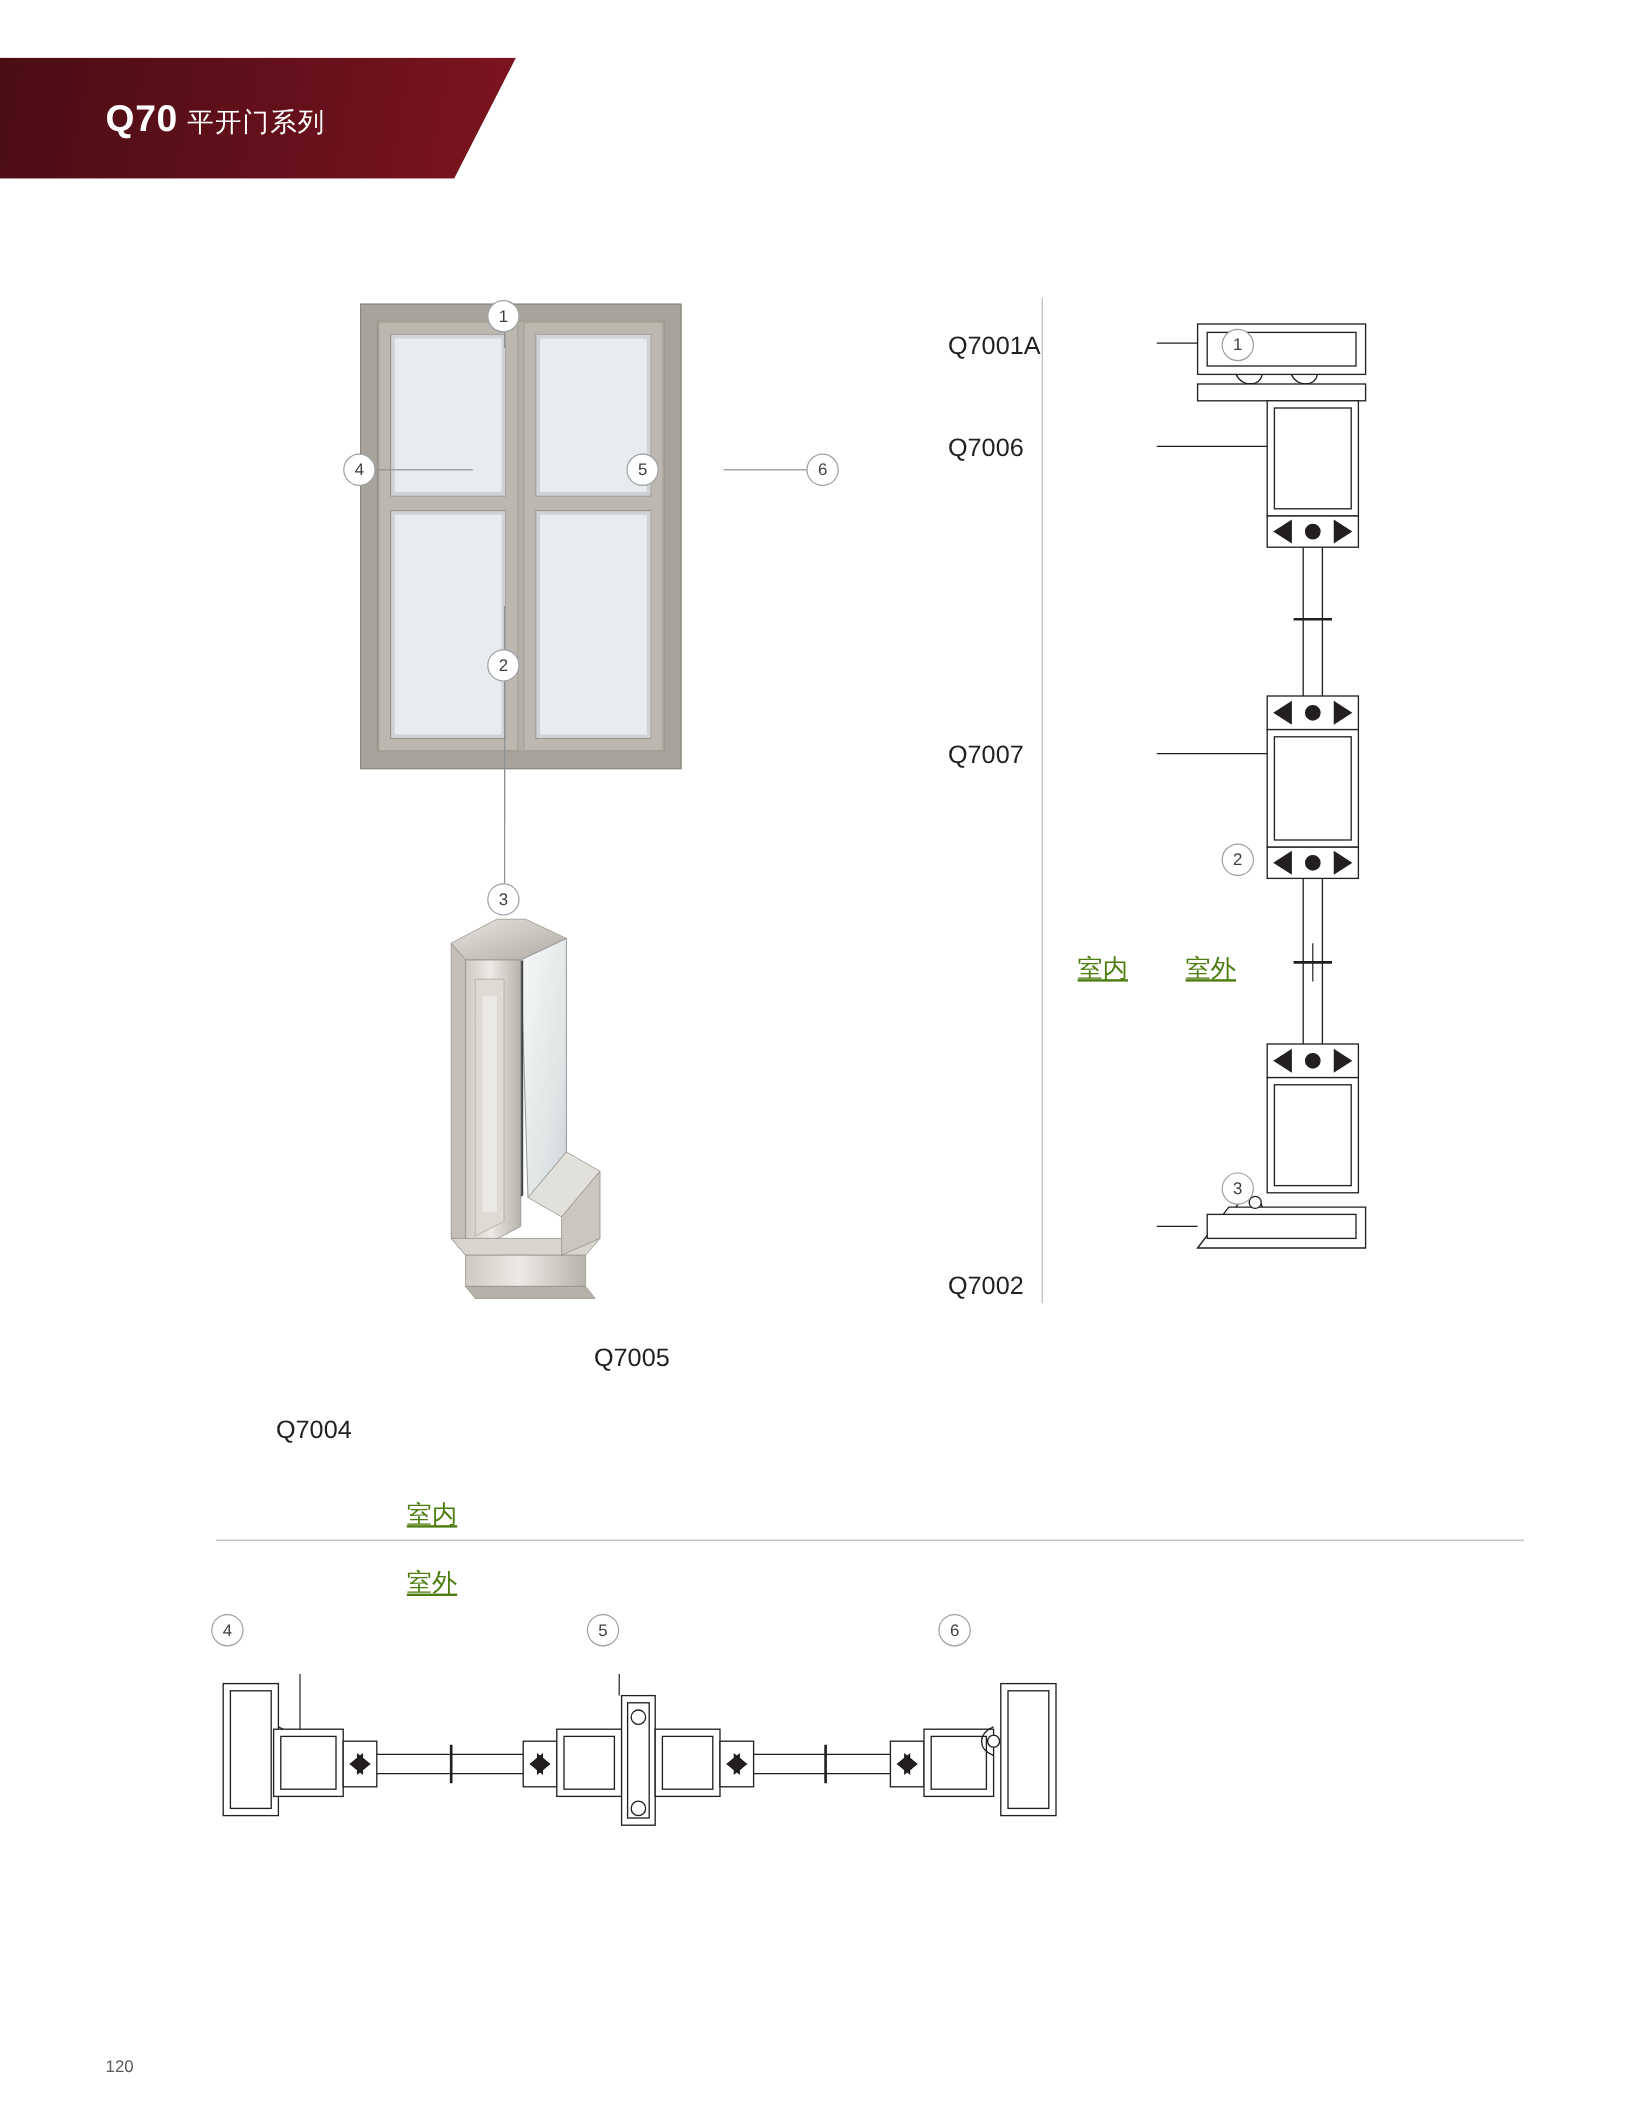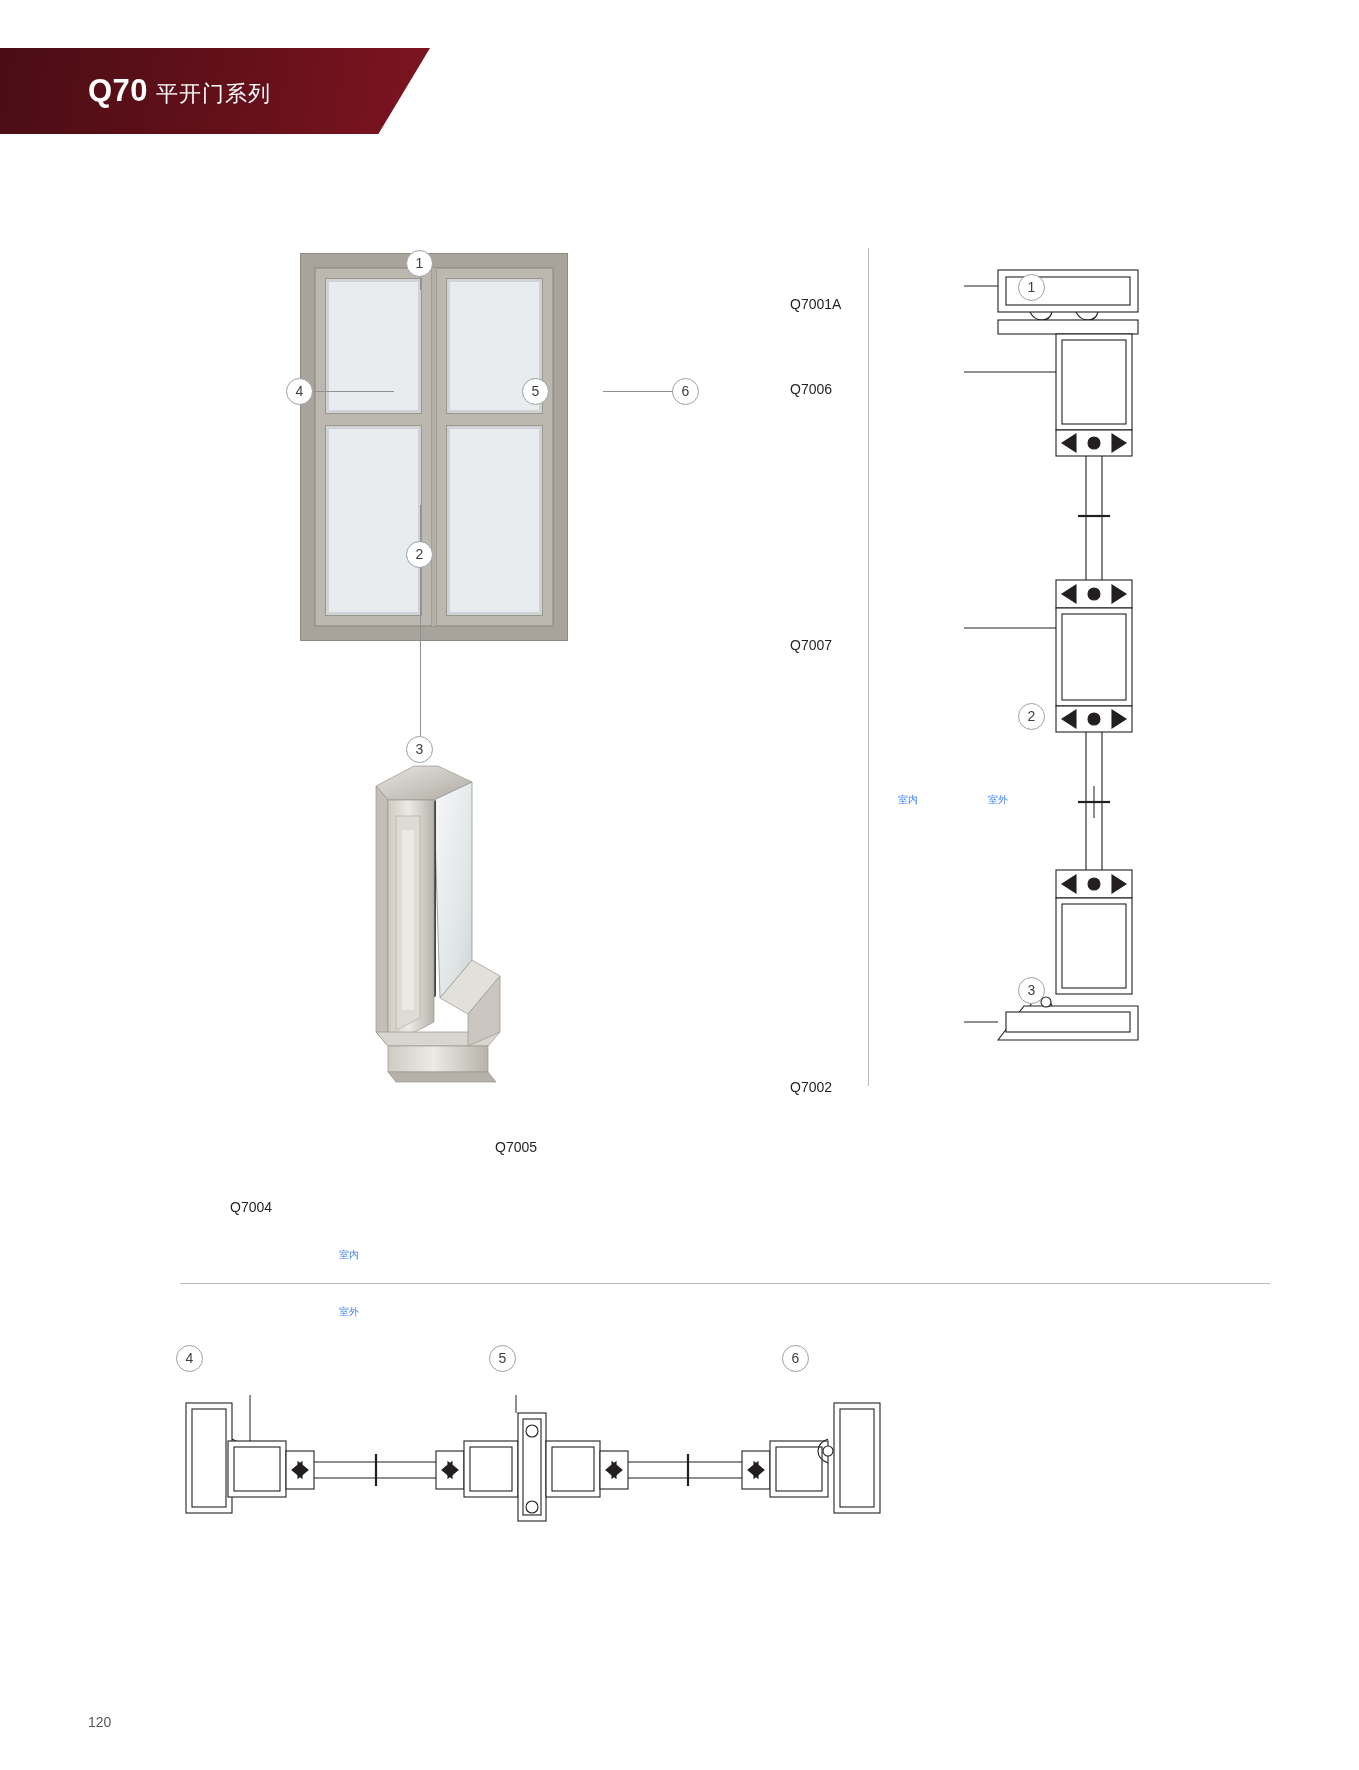--- a/index.html
+++ b/index.html
@@ -15,21 +15,21 @@
     color: #231f20;
     overflow: hidden;
   }
 
   
   .banner {
     position: absolute;
     left: 0;
     top: 48px;
     width: 430px;
-    height: 86px;
+    height: 101px;
     background: linear-gradient(100deg, #4a0d14 0%, #64101a 55%, #7d1420 100%);
     clip-path: polygon(0 0, 100% 0, 88% 100%, 0 100%);
     display: flex;
     align-items: center;
   }
   .banner-text {
     margin-left: 88px;
     color: #ffffff;
     white-space: nowrap;
   }
@@ -131,30 +131,30 @@
     position: absolute;
     left: 368px;
     top: 760px;
     width: 182px;
     height: 328px;
   }
 
   
   .plabel {
     position: absolute;
-    font-size: 14px;
+    font-size: 21px;
     color: #231f20;
     white-space: nowrap;
-    margin-top: 19px;
   }
   .ilabel {
     position: absolute;
-    font-size: 10px;
-    color: #3b82f6;
+    font-size: 21px;
+    color: #4d7c0f;
     white-space: nowrap;
+    text-decoration: underline;
   }
 
   
   .page-num {
     position: absolute;
     left: 88px;
     top: 1714px;
     font-size: 14px;
     color: #58595b;
   }

